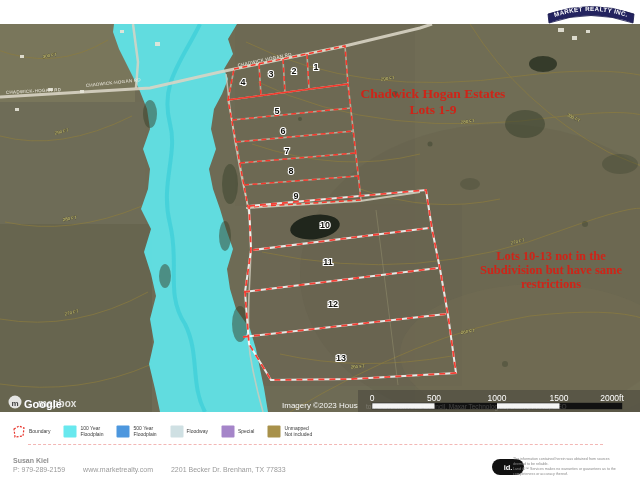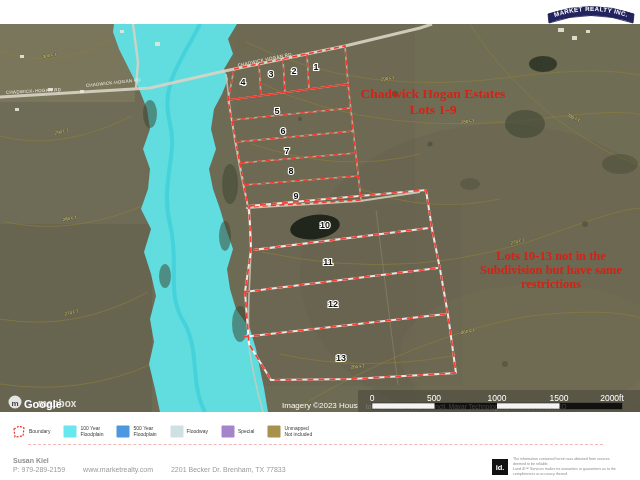--- a/index.html
+++ b/index.html
@@ -17,22 +17,22 @@
   .lg-icon{width:14px;height:13px;margin-right:3px;flex:0 0 auto;}
   .lg-label{font-size:5px;line-height:1.25;color:#3a3a3a;white-space:pre-line;max-width:34px;}
   #legend-divider{position:absolute;left:28px;top:444px;width:575px;height:0;
                   border-top:1px dashed rgba(228,96,90,0.45);}
   
   #footer{position:absolute;left:0;top:450px;width:640px;height:30px;background:#ffffff;}
   #agent{position:absolute;left:13px;top:7px;}
   #agent-name{font-size:7px;font-weight:bold;color:#8f8f8f;margin-bottom:2px;}
   #agent-row{font-size:7px;color:#9a9a9a;}
   #agent-row span{margin-right:16px;}
-  #id-badge{position:absolute;left:492px;top:9px;width:16px;height:16px;background:#111111;
-            border-radius:0;color:#ffffff;font-size:7.5px;font-weight:bold;
+  #id-badge{position:absolute;left:492px;top:9px;width:32px;height:16px;background:#111111;
+            border-radius:8px;color:#ffffff;font-size:7.5px;font-weight:bold;
             display:flex;align-items:center;justify-content:center;}
   #disclaimer{position:absolute;left:513px;top:7px;width:124px;font-size:3.6px;line-height:1.35;
               color:#8a8a8a;white-space:pre-line;}
 </style>
 </head>
 <body>
 
 <div id="stage">
 
   <div id="topbar">

